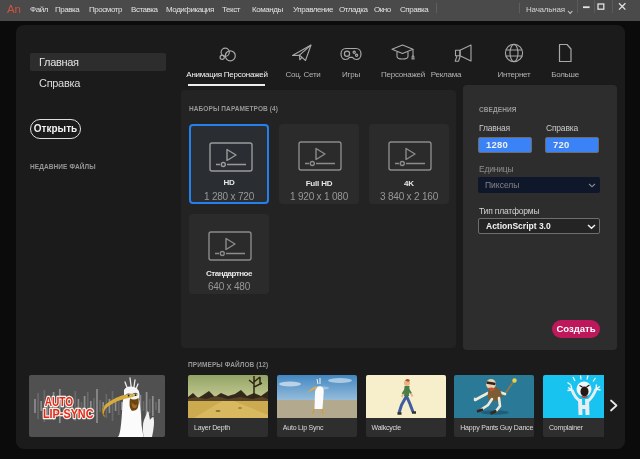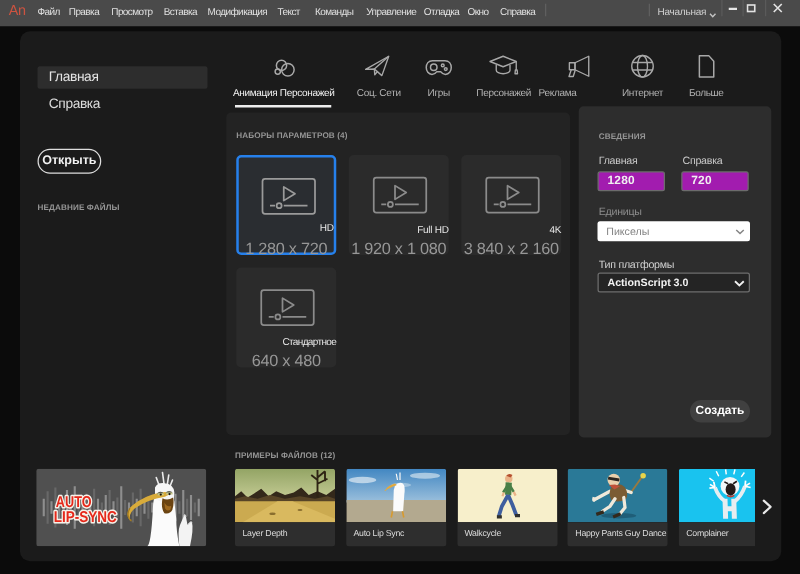--- a/index.html
+++ b/index.html
@@ -8,25 +8,25 @@
 #logo{position:absolute;left:7px;top:0;height:21px;line-height:19px;font-size:11.5px;font-weight:normal;color:#cd5340;letter-spacing:-.2px}
 .vsep{position:absolute;top:3px;width:1px;height:10px;background:#5f5f5f}
 .wsep{position:absolute;top:0;width:1px;height:13px;background:#5a5a5a}
 #panel{left:16px;top:25px;width:609px;height:424px;background:#1b1b1b;border-radius:8px}
 #centerp{left:181px;top:90px;width:275px;height:258px;background:#232323;border-radius:4px}
 #rightp{left:463px;top:85px;width:154px;height:265px;background:#2d2d2d;border-radius:4px}
 .sechead{position:absolute;font-size:6.5px;font-weight:bold;letter-spacing:.1px;color:#969696;white-space:nowrap}
 .tabl{position:absolute;top:70px;font-size:8px;letter-spacing:-.25px;color:#b2b2b2;white-space:nowrap;transform:translateX(-50%)}
 .tabi{position:absolute;top:42px;transform:translateX(-50%)}
 .card{position:absolute;width:80px;height:80px;background:#2b2b2b;border-radius:4px}
-.cardt{position:absolute;width:100%;text-align:right;top:54.5px;font-size:8px;font-weight:normal;color:#e6e6e6;letter-spacing:-.2px}
-.cards{position:absolute;width:100%;text-align:center;top:67px;font-size:13px;color:#979797;letter-spacing:-.2px}
+.cardt{position:absolute;width:100%;text-align:center;top:54.5px;font-size:8px;font-weight:bold;color:#e6e6e6;letter-spacing:-.2px}
+.cards{position:absolute;width:100%;text-align:center;top:67px;font-size:10px;color:#979797;letter-spacing:-.2px}
 .vicon{position:absolute;left:18px;top:16px}
 .flabel{position:absolute;font-size:8.5px;color:#c9c9c9;letter-spacing:-.2px;white-space:nowrap}
-.input{position:absolute;width:54px;height:16px;background:#a21caf;border:1px solid #6c6c6c;border-radius:2px;font-size:9.5px;font-weight:bold;color:#f0f0f0;line-height:14.5px;padding-left:7px;letter-spacing:.2px}
+.input{position:absolute;width:54px;height:16px;background:#3b82f6;border:1px solid #6c6c6c;border-radius:2px;font-size:9.5px;font-weight:bold;color:#f0f0f0;line-height:14.5px;padding-left:7px;letter-spacing:.2px}
 .scard{position:absolute;top:375px;width:80px;height:62px}
 .simg{position:absolute;left:0;top:0;width:80px;height:43px;border-radius:2px 2px 0 0;overflow:hidden}
 .slab{position:absolute;left:0;top:43px;width:80px;height:19px;background:#2e2e2e;border-radius:0 0 2px 2px;font-size:7px;color:#dcdcdc;line-height:19px;padding-left:6px;white-space:nowrap;letter-spacing:-.2px;overflow:hidden}
 </style></head>
 <body>
 <div class="a" id="panel"></div>
 <div class="a" id="centerp"></div>
 <div class="a" id="rightp"></div>
 <div class="a" id="menubar">
   <span id="logo">An</span>
@@ -151,30 +151,30 @@
   <div class="cardt" style="letter-spacing:-.5px">Стандартное</div>
     <div class="cards">640 x 480</div>
 </div>
 
 <span class="sechead" style="left:479px;top:106px">СВЕДЕНИЯ</span>
 <span class="flabel" style="left:479px;top:123px">Главная</span>
 <span class="flabel" style="left:546px;top:123px">Справка</span>
 <div class="a input" style="left:478px;top:137px">1280</div>
 <div class="a input" style="left:545px;top:137px">720</div>
 <span class="flabel" style="left:479px;top:164px;color:#8d8d8d">Единицы</span>
-<div class="a" style="left:478px;top:177px;width:122px;height:16px;background:#ffffff;border-radius:2px;font-size:8.5px;color:#848484;line-height:16px;padding-left:7px">Пикселы</div>
+<div class="a" style="left:478px;top:177px;width:122px;height:16px;background:#0f172a;border-radius:2px;font-size:8.5px;color:#848484;line-height:16px;padding-left:7px">Пикселы</div>
 <svg class="a" style="left:588px;top:183px" width="8" height="5">
     <path d="M1 1 L4 3.8 L7 1" stroke="#848484" stroke-width="1.2" fill="none"></path>
   </svg>
 <span class="flabel" style="left:479px;top:206px;color:#d2d2d2">Тип платформы</span>
 <div class="a" style="left:478px;top:218px;width:122px;height:16px;background:#242424;border:1px solid #6e6e6e;border-radius:2px;font-size:8.5px;font-weight:bold;color:#f2f2f2;line-height:14px;padding-left:7px">ActionScript 3.0</div>
 <svg class="a" style="left:587px;top:224px" width="9" height="6">
     <path d="M1 1 L4.5 4.3 L8 1" stroke="#f0f0f0" stroke-width="1.5" fill="none"></path>
   </svg>
-<div class="a" style="left:552px;top:320px;width:48px;height:18px;background:#404040;border-radius:9px;text-align:center;line-height:18px;font-size:9.5px;font-weight:bold;color:#fff">Создать</div>
+<div class="a" style="left:552px;top:320px;width:48px;height:18px;background:#be185d;border-radius:9px;text-align:center;line-height:18px;font-size:9.5px;font-weight:bold;color:#fff">Создать</div>
 
 <span class="sechead" style="left:188px;top:360.5px">ПРИМЕРЫ ФАЙЛОВ (12)</span>
 
 <svg class="a" style="left:29px;top:375px" width="136" height="62" viewBox="0 0 136 62">
   <rect width="136" height="62" rx="2" fill="#505050"></rect>
   <path d="M6.0 24.0 v14 M12.2 26.0 v10 M18.4 22.0 v18 M24.6 17.0 v28 M30.8 14.0 v34 M37.0 27.0 v8 M43.2 26.0 v10 M49.4 24.0 v14 M55.6 21.0 v20 M61.8 26.0 v10 M68.0 14.0 v34 M74.2 27.0 v8 M80.4 24.0 v14 M86.6 26.0 v10 M92.8 27.0 v8 M99.0 25.0 v12 M105.2 23.0 v16 M111.4 20.0 v22 M117.6 17.0 v28 M123.8 21.0 v20 M130.0 24.0 v14" stroke="#8e8e8e" stroke-width="1.7" fill="none"></path>
   <path d="M9.1 18.0 v26 M15.3 15.0 v32 M21.5 27.0 v8 M27.7 25.0 v12 M33.9 23.0 v16 M40.1 20.0 v22 M46.3 16.0 v30 M52.5 27.0 v8 M58.7 17.0 v28 M64.9 23.0 v16 M71.1 25.0 v12 M77.3 19.0 v24 M83.5 16.0 v30 M89.7 22.0 v18 M95.9 18.0 v26 M102.1 15.0 v32 M108.3 27.0 v8 M114.5 26.0 v10 M120.7 24.0 v14 M126.9 27.0 v8" stroke="#686868" stroke-width="1.7" fill="none"></path>
   <g font-family="Liberation Sans, sans-serif" font-weight="bold" font-size="12.5">
     <text x="15.7" y="30.5" textLength="28.5" lengthAdjust="spacingAndGlyphs" fill="#e6281a" stroke="#f7f2ea" stroke-width="2.4" paint-order="stroke" stroke-linejoin="round">AUTO</text>
     <text x="14" y="42.5" textLength="50.5" lengthAdjust="spacingAndGlyphs" fill="#e6281a" stroke="#f7f2ea" stroke-width="2.4" paint-order="stroke" stroke-linejoin="round">LIP-SYNC</text>

